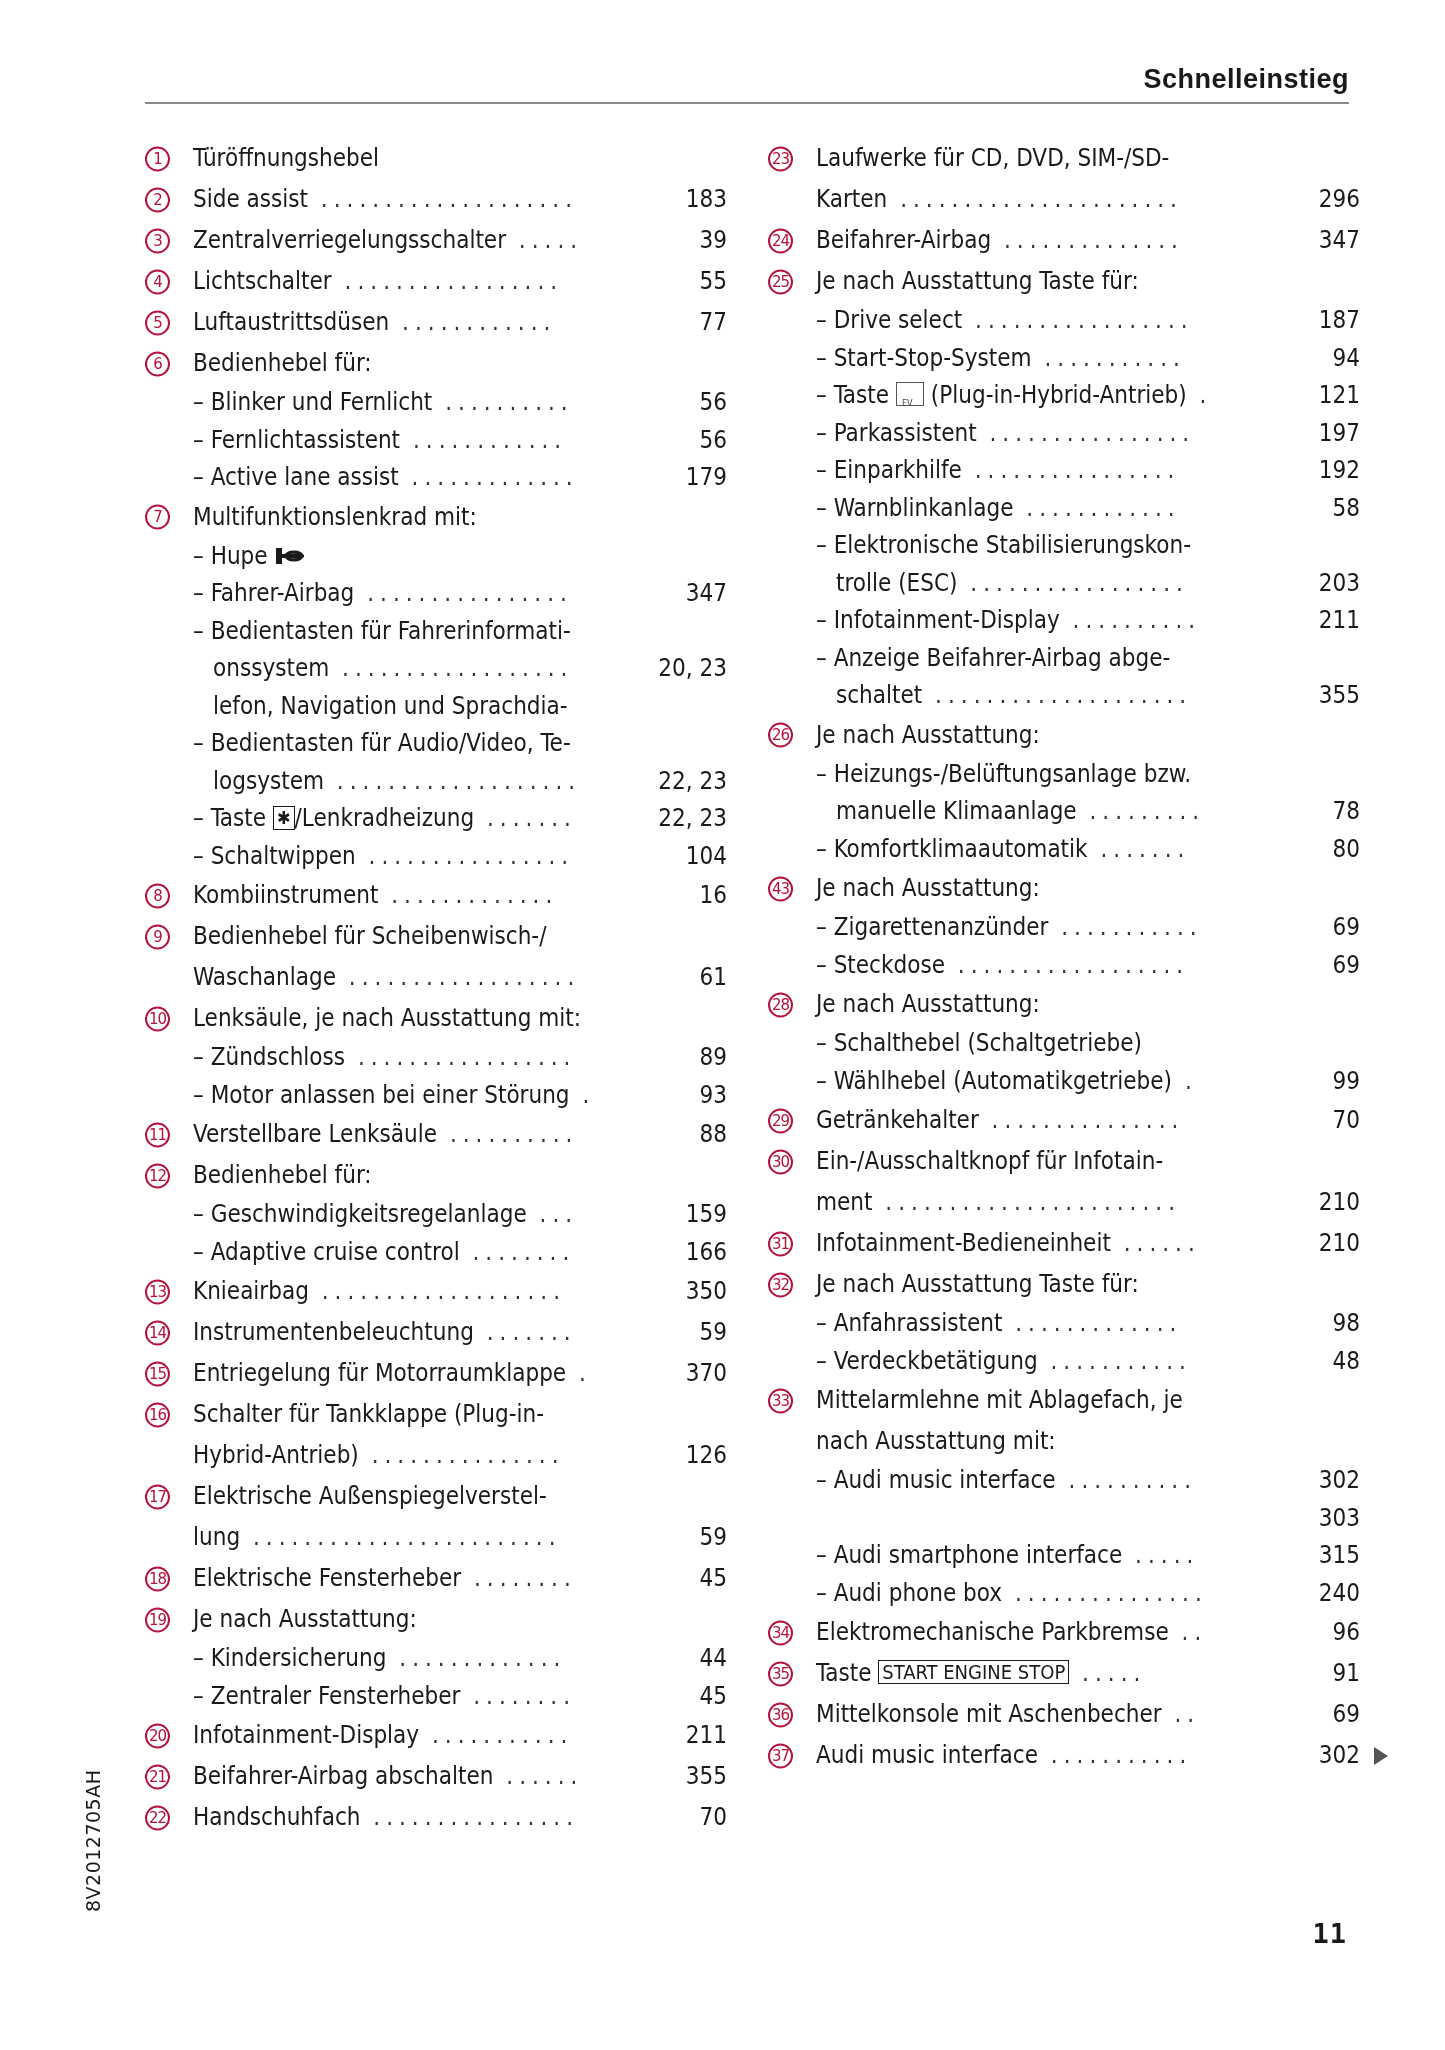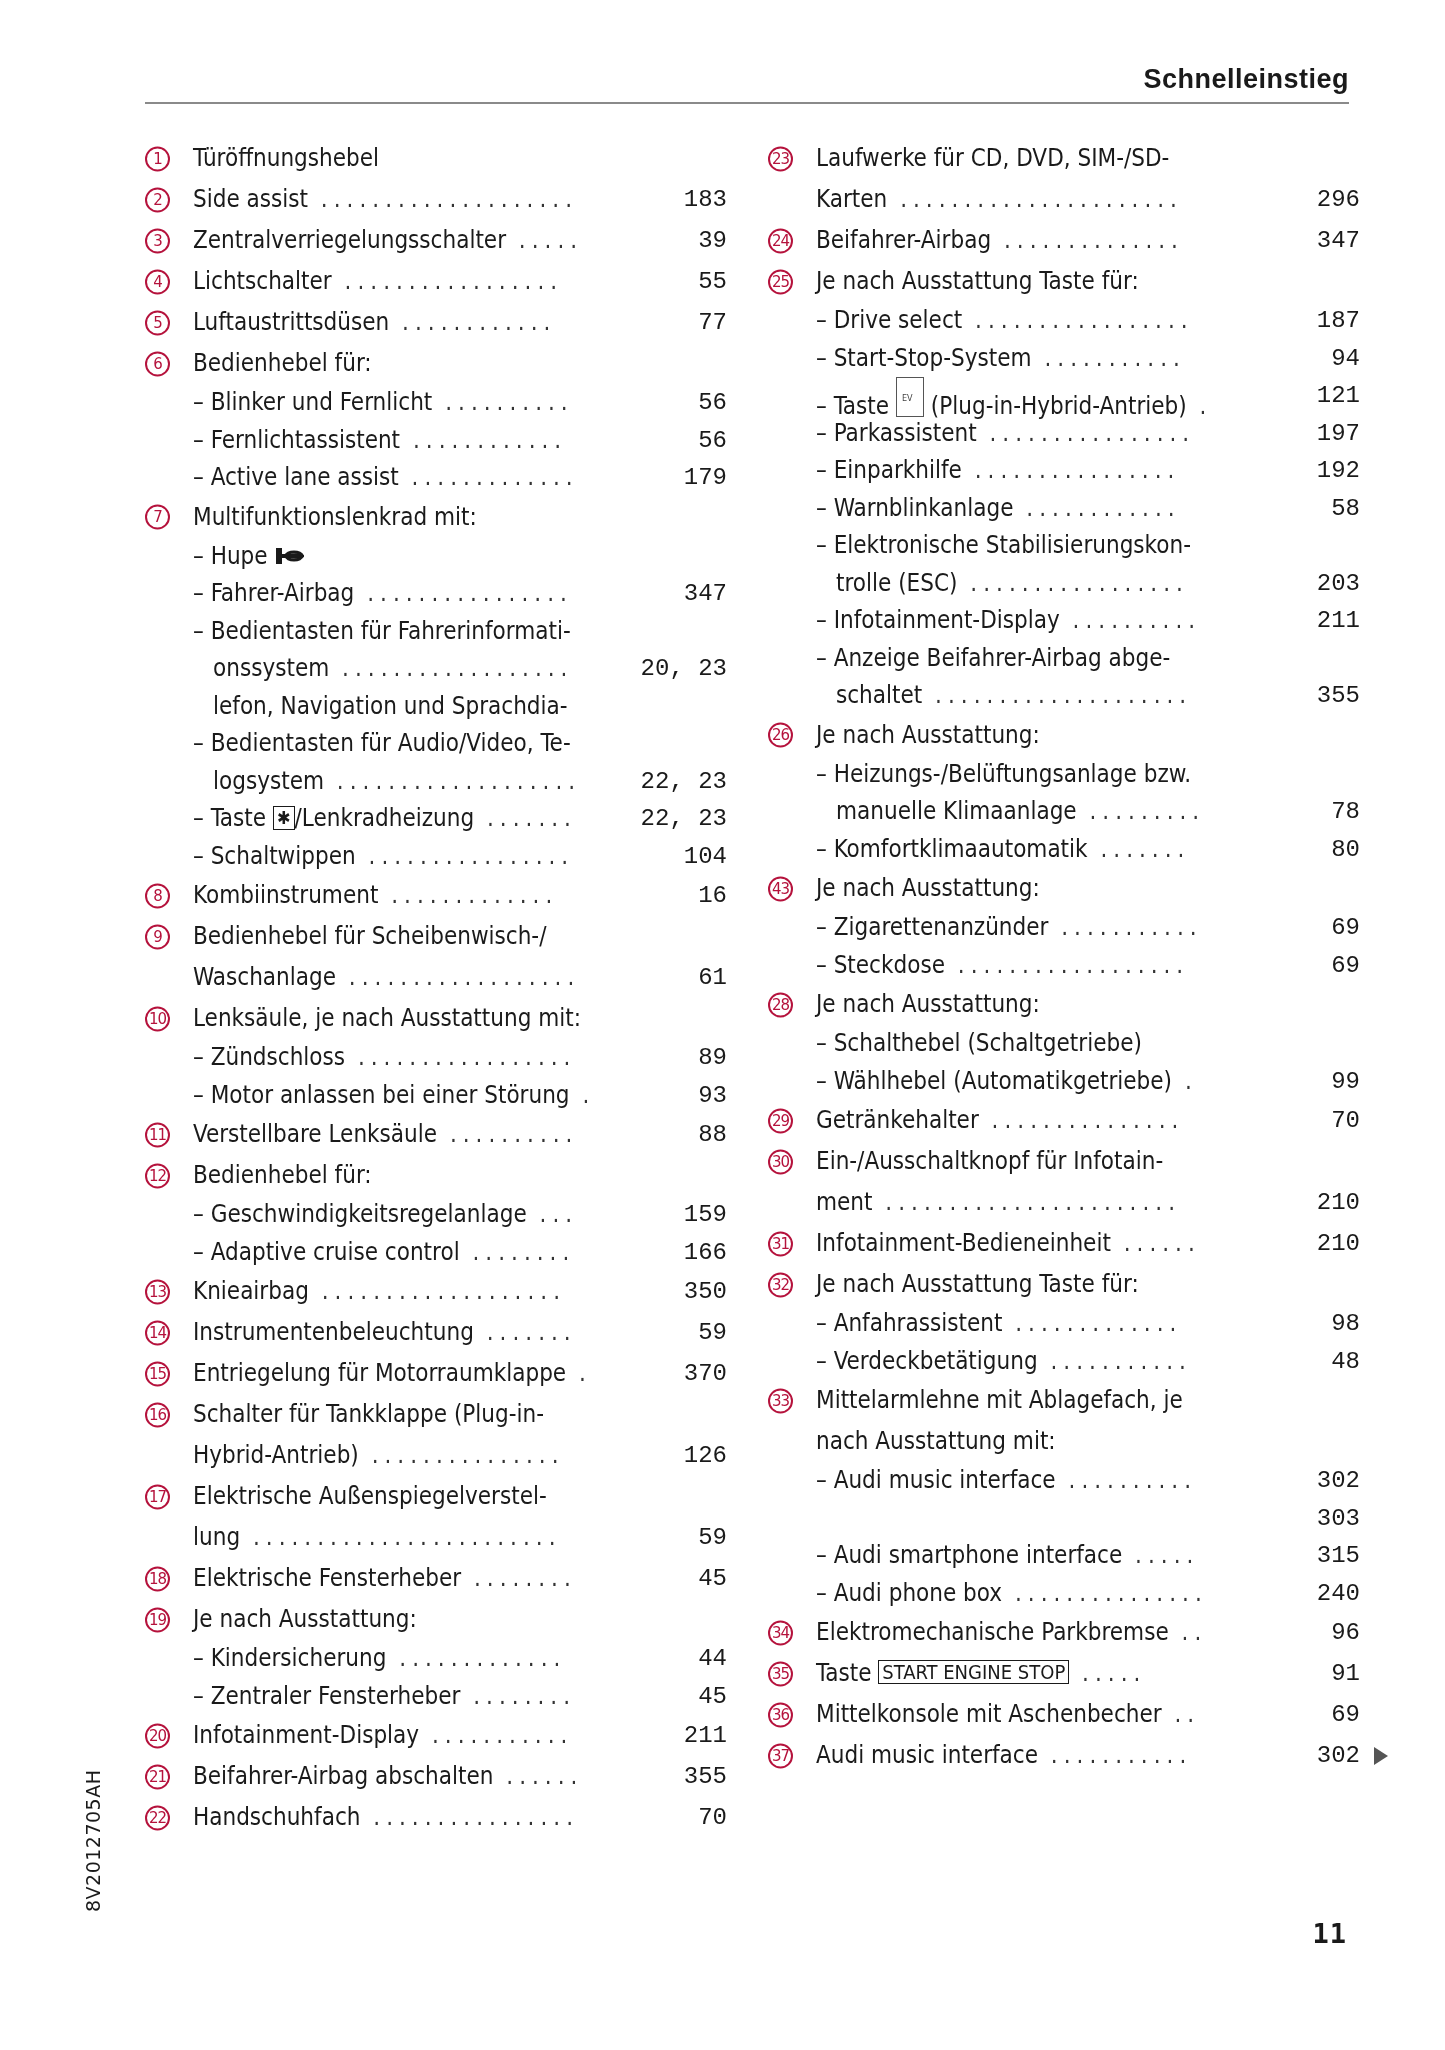--- a/index.html
+++ b/index.html
@@ -15,25 +15,25 @@
   .line { position: relative; height: 37.5px; line-height: 37.5px; font-size: 24px; white-space: nowrap; }
   .main-line { height: 41px; line-height: 41px; }
   .badge { position: absolute; left: 0; top: 50%; transform: translateY(-50%); width: 25px; height: 25px;
            border: 2px solid #b5123c; border-radius: 50%; color: #b5123c; font-size: 15px;
            font-family: "DejaVu Sans", sans-serif; display: flex; align-items: center; justify-content: center;
            box-sizing: border-box; letter-spacing: -1px; }
   .text { position: absolute; left: 48px; }
   .sub .text { left: 48px; }
   .sub .cont { left: 68px; }
   .dots { position: absolute; color: #333; letter-spacing: 6px; }
-  .page { position: absolute; right: 0; text-align: right; font-family: Liberation Mono, monospace; }
+  .page { position: absolute; right: 0; text-align: right; }
   .col-left .page { right: -2px; }
   .key { display: inline-block; border: 1.5px solid #1a1a1a; padding: 0 3px; line-height: 22px; font-size: 20px;
          vertical-align: 2px; }
-  .key-ev { display: inline-block; width: 28px; height: 40px; border: 1.5px solid #555; vertical-align: -3px;
+  .key-ev { display: inline-block; width: 28px; height: 24px; border: 1.5px solid #555; vertical-align: -3px;
             position: relative; box-sizing: border-box; }
   .key-ev span { position: absolute; font-size: 9px; top: 2px; left: 5px; color:#444; }
   .horn { display: inline-block; vertical-align: -2px; }
   .next-arrow { position: absolute; right: -28px; top: 50%; transform: translateY(-50%); width: 0; height: 0;
                 border-top: 9px solid transparent; border-bottom: 9px solid transparent; border-left: 14px solid #555; }
   .side-code { position: absolute; left: 82px; top: 1912px; transform: rotate(-90deg); transform-origin: left top;
                font-size: 19px; font-family: "DejaVu Sans", sans-serif; color: #1a1a1a; letter-spacing: 0.5px; }
   .page-number { position: absolute; right: 98px; top: 1918px; font-size: 27px; font-weight: bold;
                  font-family: "DejaVu Sans Mono", monospace; color: #1a1a1a; letter-spacing: 1px; }
 </style>

